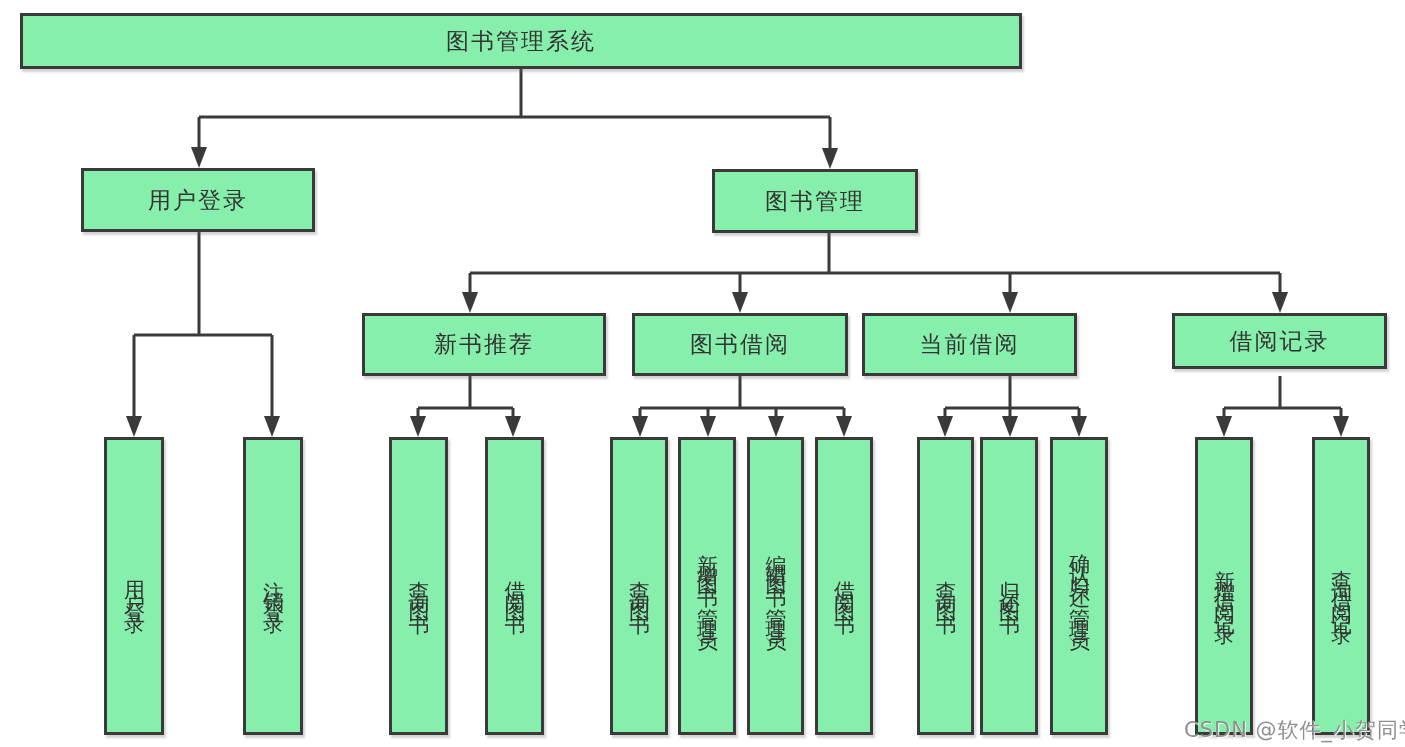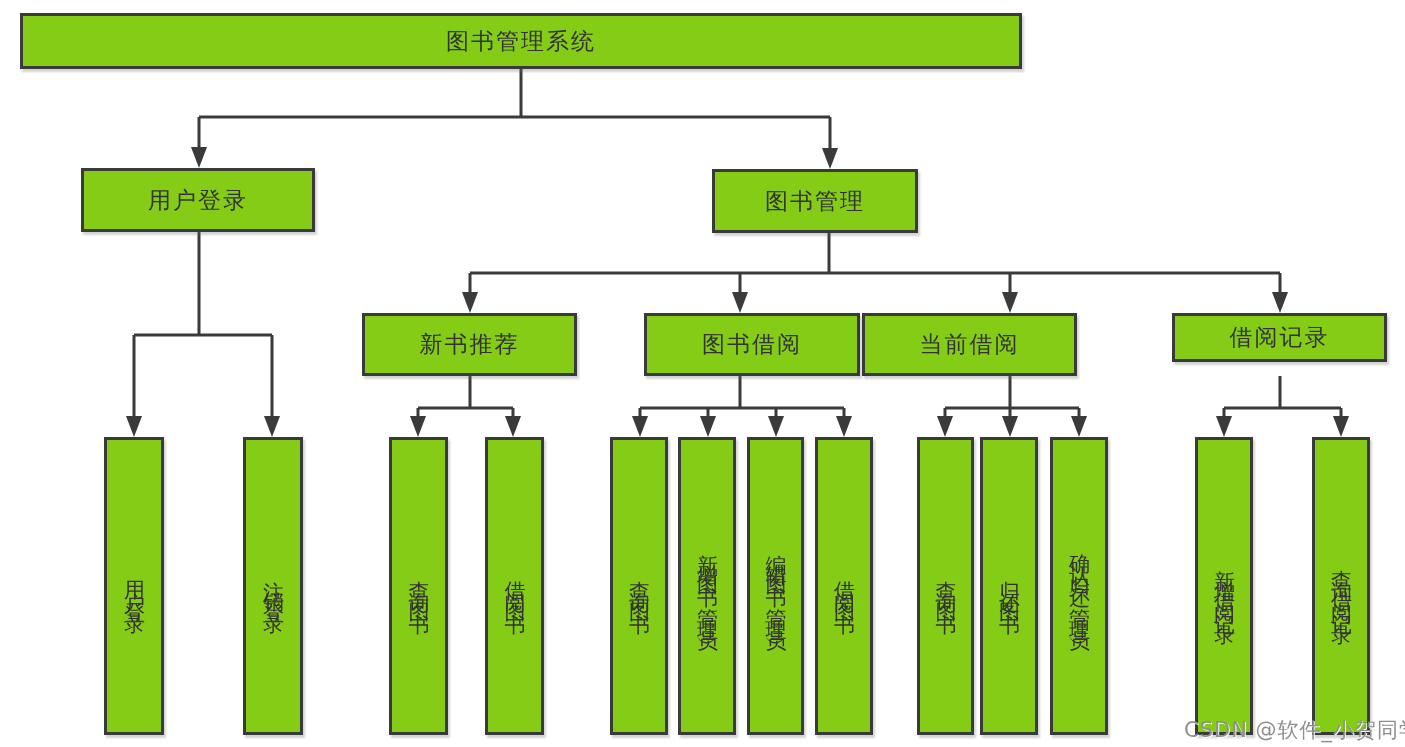--- a/index.html
+++ b/index.html
@@ -16,21 +16,21 @@
     background:var(--background);
     overflow:hidden;
   }
   #wires{position:absolute;left:0;top:0;width:1405px;height:747px;}
   #wires path{stroke:var(--line);stroke-width:3;fill:none;}
   #wires polygon{fill:var(--line);stroke:none;}
   .node{
     position:absolute;
     box-sizing:border-box;
     border:3px solid var(--line);
-    background:#84cc16;
+    background:#86efac;
     display:flex;align-items:center;justify-content:center;
     color:var(--text);
     box-shadow:2px 3px 2px rgba(110,110,110,0.30);
   }
   .hbox{font-size:23px;letter-spacing:2px;white-space:nowrap;}
   .vbox span{
     writing-mode:vertical-rl;
     text-orientation:mixed;
     font-size:21px;
     letter-spacing:11px;
@@ -87,24 +87,24 @@
     <polygon points="1071,416 1087,416 1079,437"></polygon>
     <polygon points="1216,416 1232,416 1224,437"></polygon>
     <polygon points="1333,416 1349,416 1341,437"></polygon>
   </svg>
 
   <div class="node hbox" style="left:20px;top:13px;width:1002px;height:56px;">图书管理系统</div>
 
   <div class="node hbox" style="left:81px;top:168px;width:234px;height:64px;">用户登录</div>
   <div class="node hbox" style="left:712px;top:169px;width:206px;height:64px;">图书管理</div>
 
-  <div class="node hbox" style="left:362px;top:313px;width:215px;height:63px;">新书推荐</div>
-  <div class="node hbox" style="left:632px;top:313px;width:216px;height:63px;margin-left:12px;">图书借阅</div>
+  <div class="node hbox" style="left:362px;top:313px;width:244px;height:63px;">新书推荐</div>
+  <div class="node hbox" style="left:632px;top:313px;width:216px;height:63px;">图书借阅</div>
   <div class="node hbox" style="left:862px;top:313px;width:215px;height:63px;">当前借阅</div>
-  <div class="node hbox" style="left:1172px;top:313px;width:215px;height:49px;">借阅记录</div>
+  <div class="node hbox" style="left:1172px;top:313px;width:215px;height:56px;">借阅记录</div>
 
   <div class="node vbox" style="left:104px;top:437px;width:60px;height:298px;">
     <span>用户登录</span>
     </div>
   <div class="node vbox" style="left:243px;top:437px;width:60px;height:298px;">
     <span>注销登录</span>
     </div>
 
   <div class="node vbox" style="left:389px;top:437px;width:59px;height:298px;">
     <span>查询图书</span>

